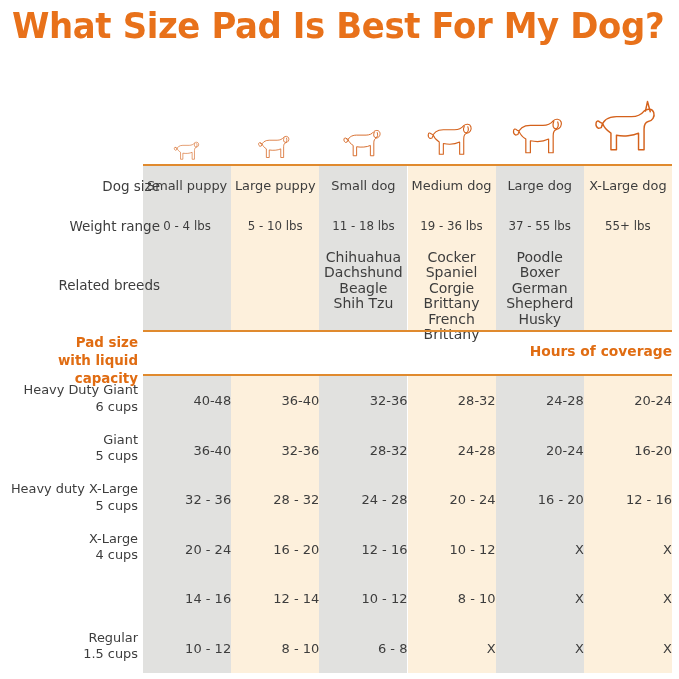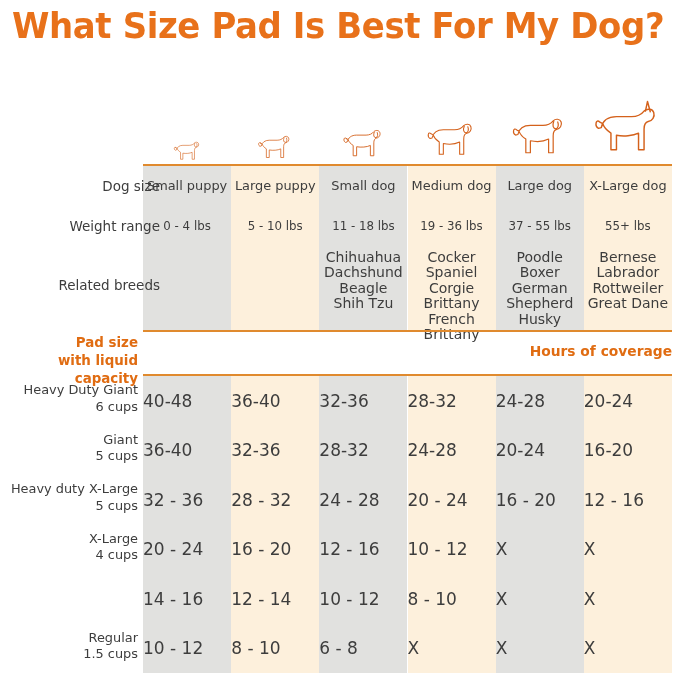--- a/index.html
+++ b/index.html
@@ -192,22 +192,22 @@
     position: absolute;
     left: 143px;
     top: 0;
     width: 529px;
     height: 49.5px;
     display: flex;
     align-items: center;
   }
   .data-cell {
     width: 88.16px;
-    text-align: left;
-    font-size: 17px;
+    text-align: right;
+    font-size: 13px;
     color: #3d3d3d;
   }
 </style>
 </head>
 <body>
 
 <div id="page-title">What Size Pad Is Best For My Dog?</div>
 
 <div id="dog-strip">
     <div class="dog-cell" style="left: 0px;">
@@ -299,26 +299,20 @@
           <span class="breed-line">Brittany</span>
           <span class="breed-line">French Brittany</span>
         </div>
         <div class="hdr-cell">
           <span class="breed-line">Poodle</span>
           <span class="breed-line">Boxer</span>
           <span class="breed-line">German</span>
           <span class="breed-line">Shepherd</span>
           <span class="breed-line">Husky</span>
         </div>
-        <div class="hdr-cell">
-          <span class="breed-line">Bernese</span>
-          <span class="breed-line">Labrador</span>
-          <span class="breed-line">Rottweiler</span>
-          <span class="breed-line">Great Dane</span>
-        </div>
       </div>
   </div>
 </div>
 
 <div class="hrule" id="rule-mid-top"></div>
 
 <div id="section-head">
   <div id="padsize-label">
     <span>Pad size</span><br>
     <span>with liquid capacity</span>

